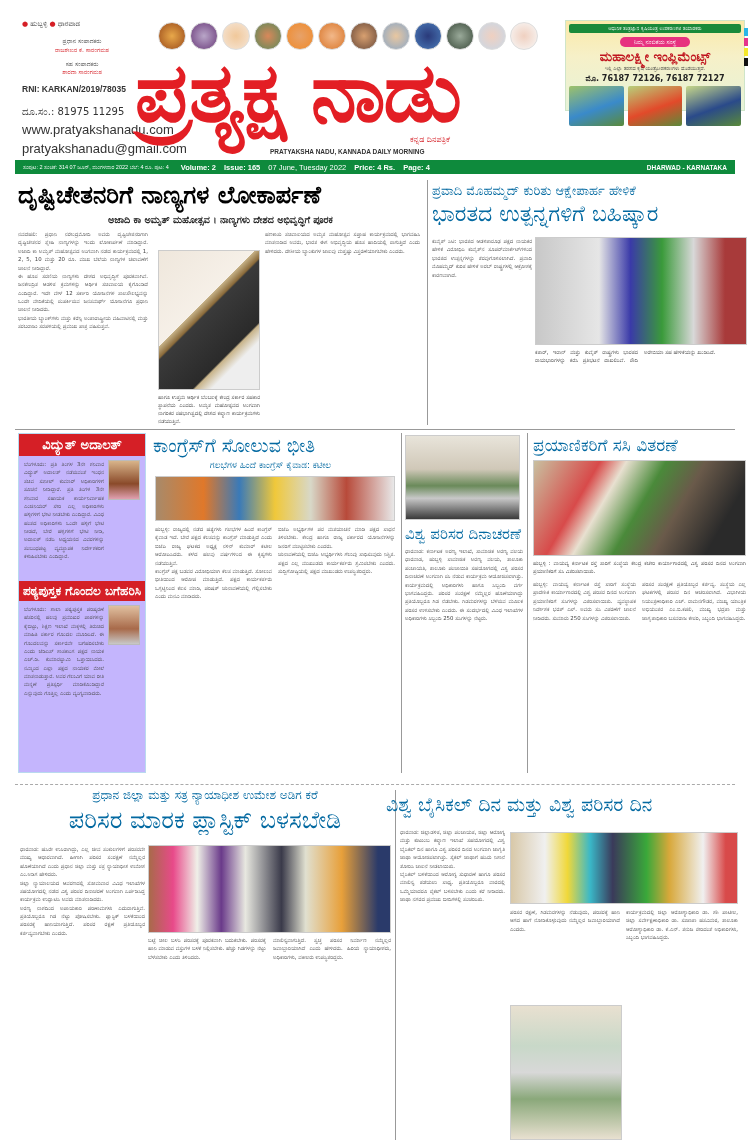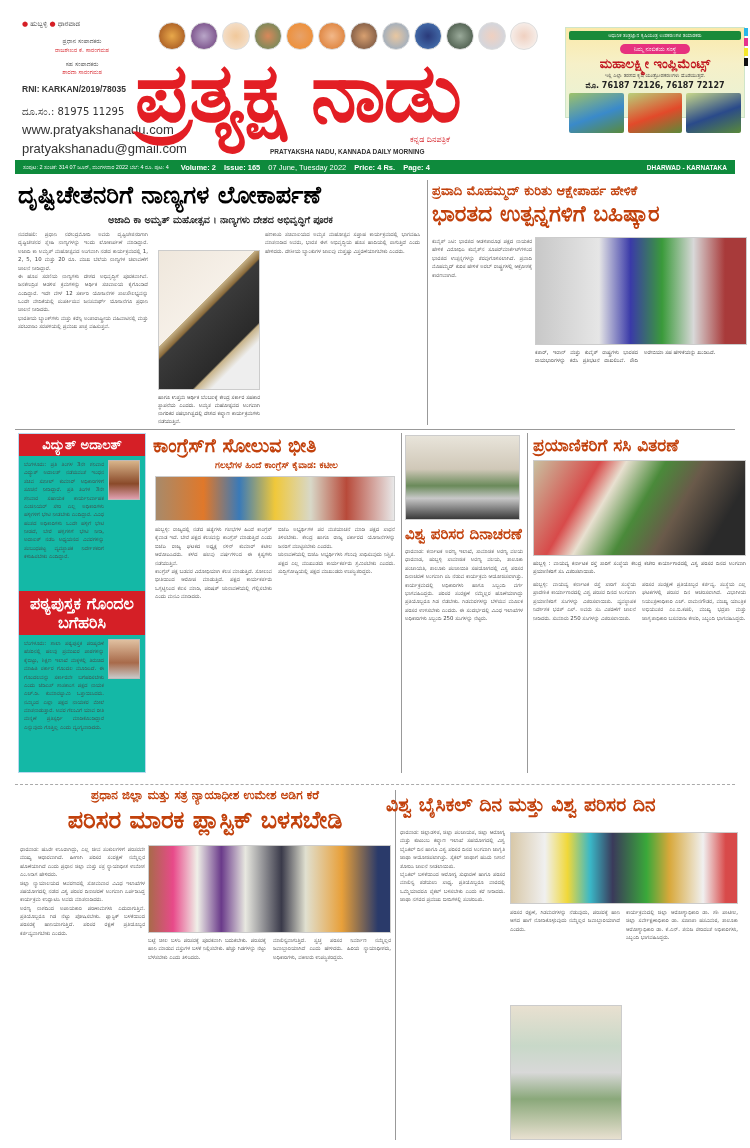--- a/index.html
+++ b/index.html
@@ -19,50 +19,50 @@
   .left-info .phone { font-size: 10px; color: #333; }
   .left-info .web { font-size: 13px; color: #333; font-family: "Liberation Sans", sans-serif; margin-top: 2px; }
 
   .portraits { left: 158px; top: 22px; display: flex; gap: 4px; }
   .portrait { width: 28px; height: 28px; border-radius: 50%; border: 1px solid #ddd; }
 
   .logo { left: 135px; top: 48px; width: 420px; height: 90px; font-family: "DejaVu Sans", sans-serif; font-size: 82px; line-height: 90px; font-weight: bold; color: #e31e24; letter-spacing: -2px; }
   .logo-sub { left: 410px; top: 135px; font-size: 8px; color: #d51f26; }
   .logo-eng { left: 270px; top: 148px; font-size: 6.5px; color: #333; font-weight: bold; font-family: "Liberation Sans", sans-serif; }
 
-  .ad { left: 565px; top: 27px; width: 180px; height: 91px; background: linear-gradient(#fbe9a8, #f6f0c8 40%, #e6f3d8); border: 1px solid #cfe5c9; padding: 3px; }
+  .ad { left: 565px; top: 20px; width: 180px; height: 91px; background: linear-gradient(#fbe9a8, #f6f0c8 40%, #e6f3d8); border: 1px solid #cfe5c9; padding: 3px; }
   .ad-top { background: #1a8a3a; color: #fff; font-size: 5px; text-align: center; padding: 1px; border-radius: 2px; }
   .ad-pill { margin: 4px auto 2px; width: 70px; background: #e7317f; color: #fff; font-size: 6px; text-align: center; border-radius: 6px; padding: 1px; }
   .ad-title { color: #c0141e; font-size: 13px; font-weight: bold; text-align: center; }
   .ad-desc { font-size: 5px; text-align: center; color: #333; }
   .ad-phone { font-size: 8px; color: #222; text-align: center; font-weight: bold; margin: 2px 0; }
   .ad-imgs { display: flex; gap: 4px; margin-top: 2px; }
   .ad-img { flex: 1; height: 40px; border-radius: 2px; }
 
   .cmyk { left: 744px; top: 28px; width: 4px; }
   .cmyk div { height: 8px; margin-bottom: 2px; }
 
   
   .bar { left: 15px; top: 160px; width: 720px; height: 14px; background: #0e8a3c; color: #fff; display: flex; align-items: center; padding: 0 8px; font-family: "Liberation Sans", sans-serif; font-size: 7.5px; white-space: nowrap; }
   .bar .kn { font-size: 5.5px; margin-right: 12px; }
   .bar .en { font-weight: bold; margin-right: 8px; }
   .bar .loc { margin-left: auto; font-size: 6.5px; font-weight: bold; }
 
   
   .h-red { color: #000000; font-weight: bold; }
-  .h-black { color: #c2410c; font-weight: bold; }
+  .h-black { color: #0369a1; font-weight: normal; }
   .body-text { font-size: 5.4px; line-height: 1.55; color: #444; text-align: justify; }
 
   .photo { border: 1px solid #ccc; }
 
   .vline { background: #999; width: 1px; }
   .hline { background: #999; height: 1px; }
   .dashed { border-top: 1px dashed #aaa; height: 0; }
 
-  .boxed-side { background: #14b8a6; border: 1px solid #b9d9ef; }
+  .boxed-side { background: #c4b5fd; border: 1px solid #b9d9ef; }
   .side-head { background: #d51f26; color: #fff; font-weight: bold; text-align: center; font-size: 13px; padding: 3px 0; }
 
   .caption { font-size: 5.4px; color: #333; line-height: 1.5; text-align: justify; }
 </style>
 </head>
 <body>
 
 <div class="abs left-info">
   <div class="tagline">
     <span class="dot">●</span> <span>ಹುಬ್ಬಳ್ಳಿ</span> <span class="dot">●</span> <span>ಧಾರವಾಡ</span>
@@ -150,29 +150,29 @@
 <div class="abs caption" style="left:535px;top:348px;width:212px;height:77px;overflow:hidden;column-count:2;column-gap:6px;">ಕತಾರ್, ಇರಾನ್ ಮತ್ತು ಕುವೈತ್ ರಾಷ್ಟ್ರಗಳು ಭಾರತದ ರಾಯಭಾರಿಗಳನ್ನು ಕರೆಸಿ ಪ್ರತಿಭಟನೆ ದಾಖಲಿಸಿವೆ. ಸೌದಿ ಅರೇಬಿಯಾ ಸಹ ಹೇಳಿಕೆಯನ್ನು ಖಂಡಿಸಿದೆ.</div>
 
 <div class="abs hline" style="left:15px;top:429px;width:720px;"></div>
 
 <div class="abs boxed-side" style="left:18px;top:433px;width:128px;height:340px;">
   <div class="side-head">ವಿದ್ಯುತ್ ಅದಾಲತ್</div>
   <div style="position:relative;padding:4px 5px;">
     <div style="float:right;width:32px;height:40px;margin-left:4px;background:linear-gradient(#d8b48a,#8a4a2a 60%,#e0a0b0);border:1px solid #bbb;"></div>
     <div class="body-text" style="height:105px;overflow:hidden;">ಬೆಂಗಳೂರು: ಪ್ರತಿ ತಿಂಗಳ 3ನೇ ಶನಿವಾರ ವಿದ್ಯುತ್ ಅದಾಲತ್ ನಡೆಸುವಂತೆ ಇಂಧನ ಸಚಿವ ಸುನೀಲ್ ಕುಮಾರ್ ಅಧಿಕಾರಿಗಳಿಗೆ ಸೂಚನೆ ನೀಡಿದ್ದಾರೆ. ಪ್ರತಿ ತಿಂಗಳ 3ನೇ ಶನಿವಾರ ಸಹಾಯಕ ಕಾರ್ಯನಿರ್ವಾಹಕ ಎಂಜಿನಿಯರ್ ಸೇರಿ ಎಲ್ಲ ಅಧಿಕಾರಿಗಳು ಹಳ್ಳಿಗಳಿಗೆ ಭೇಟಿ ನೀಡಬೇಕು ಎಂದಿದ್ದಾರೆ. ವಿವಿಧ ಹಂತದ ಅಧಿಕಾರಿಗಳು ಒಂದೇ ಹಳ್ಳಿಗೆ ಭೇಟಿ ನೀಡದೆ, ಬೇರೆ ಹಳ್ಳಿಗಳಿಗೆ ಭೇಟಿ ನೀಡಿ, ಅದಾಲತ್ ನಡೆಸಿ ಅಧ್ಯಯನದ ವಿವರಗಳನ್ನು ಸಂಬಂಧಪಟ್ಟ ವ್ಯವಸ್ಥಾಪಕ ನಿರ್ದೇಶಕರಿಗೆ ಕಳುಹಿಸಬೇಕು ಎಂದಿದ್ದಾರೆ.</div>
   </div>
-  <div class="side-head" style="margin-top:22px;font-size:16px;">ಪಠ್ಯಪುಸ್ತಕ ಗೊಂದಲ ಬಗೆಹರಿಸಿ</div>
+  <div class="side-head" style="margin-top:12px;font-size:12px;">ಪಠ್ಯಪುಸ್ತಕ ಗೊಂದಲ ಬಗೆಹರಿಸಿ</div>
   <div style="position:relative;padding:4px 5px;">
     <div style="float:right;width:32px;height:40px;margin-left:4px;background:linear-gradient(#e0c0a0,#a86a4a 60%,#c8c8c8);border:1px solid #bbb;"></div>
     <div class="body-text" style="height:128px;overflow:hidden;">ಬೆಂಗಳೂರು: ಶಾಲಾ ಪಠ್ಯಪುಸ್ತಕ ಪರಿಷ್ಕರಣೆ ಹೆಸರಿನಲ್ಲಿ ಹಲವು ಪ್ರಮುಖರ ಪಾಠಗಳನ್ನು ಕೈಬಿಟ್ಟು, ಶಿಕ್ಷಣ ಇಲಾಖೆ ಮಕ್ಕಳಲ್ಲಿ ತಿರುಚಿದ ಮಾಹಿತಿ ಸರ್ಕಾರ ಗೊಂದಲ ಮೂಡಿಸಿದೆ. ಈ ಗೊಂದಲವನ್ನು ಸರ್ಕಾರವೇ ಬಗೆಹರಿಸಬೇಕು ಎಂದು ಜೆಡಿಎಸ್ ಶಾಸಕಾಂಗ ಪಕ್ಷದ ನಾಯಕ ಎಚ್.ಡಿ. ಕುಮಾರಸ್ವಾಮಿ ಒತ್ತಾಯಿಸಿದರು. ನಮ್ಮಿಂದ ಎಲ್ಲಾ ಪಕ್ಷದ ನಾಯಕರ ಮೇಲೆ ಮಾತನಾಡುತ್ತಾರೆ. ಅವರ ಗೆಲುವಿಗೆ ಯಾವ ರೀತಿ ಮನ್ನಣೆ ಪ್ರತಿಸ್ಪರ್ಧಿ ಮಾಡಿಕೊಂಡಿದ್ದಾರೆ ಎನ್ನುವುದು ಗೊತ್ತಿಲ್ಲ ಎಂದು ವ್ಯಂಗ್ಯವಾಡಿದರು.</div>
   </div>
 </div>
 
 <div class="abs h-black" style="left:153px;top:432px;width:243px;font-size:19px;line-height:26px;white-space:nowrap;">ಕಾಂಗ್ರೆಸ್‌ಗೆ ಸೋಲುವ ಭೀತಿ</div>
-<div class="abs h-black" style="left:155px;top:460px;width:243px;font-size:9px;text-align:center;white-space:nowrap;">ಗಲಭೆಗಳ ಹಿಂದೆ ಕಾಂಗ್ರೆಸ್ ಕೈವಾಡ: ಕಟೀಲ</div>
+<div class="abs h-black" style="left:149px;top:460px;width:243px;font-size:9px;text-align:center;white-space:nowrap;">ಗಲಭೆಗಳ ಹಿಂದೆ ಕಾಂಗ್ರೆಸ್ ಕೈವಾಡ: ಕಟೀಲ</div>
 <div class="abs photo" style="left:155px;top:476px;width:240px;height:45px;background:linear-gradient(90deg,#a88a6a,#e0782a 20%,#3a7ab8 35%,#f0c83a 50%,#d8d8c8 65%,#b84a3a 80%,#e8e8e8);"></div>
 <div class="abs body-text" style="left:155px;top:525px;width:117px;height:250px;overflow:hidden;">
   <p>ಹುಬ್ಬಳ್ಳಿ: ರಾಜ್ಯದಲ್ಲಿ ನಡೆದ ಹತ್ಯೆಗಳು ಗಲಭೆಗಳ ಹಿಂದೆ ಕಾಂಗ್ರೆಸ್ ಕೈವಾಡ ಇದೆ. ಬೇರೆ ಪಕ್ಷದ ಕೆಲಸವನ್ನು ಕಾಂಗ್ರೆಸ್ ಮಾಡುತ್ತಿದೆ ಎಂದು ಬಿಜೆಪಿ ರಾಜ್ಯ ಘಟಕದ ಅಧ್ಯಕ್ಷ ನಳಿನ್ ಕುಮಾರ್ ಕಟೀಲ ಆರೋಪಿಸಿದರು. ಕಳೆದ ಹಲವು ವರ್ಷಗಳಿಂದ ಈ ಕೃತ್ಯಗಳು ನಡೆಯುತ್ತಿವೆ.</p>
   <p>ಕಾಂಗ್ರೆಸ್ ಪಕ್ಷ ಬಡವರ ವಿರೋಧಿಯಾಗಿ ಕೆಲಸ ಮಾಡುತ್ತಿದೆ. ಸೋಲುವ ಭೀತಿಯಿಂದ ಆರೋಪ ಮಾಡುತ್ತಿದೆ. ಪಕ್ಷದ ಕಾರ್ಯಕರ್ತರು ಒಗ್ಗಟ್ಟಿನಿಂದ ಕೆಲಸ ಮಾಡಿ, ಪರಿಷತ್ ಚುನಾವಣೆಯಲ್ಲಿ ಗೆಲ್ಲಿಸಬೇಕು ಎಂದು ಮನವಿ ಮಾಡಿದರು.</p>
 </div>
 <div class="abs body-text" style="left:278px;top:525px;width:117px;height:250px;overflow:hidden;">
   <p>ಬಿಜೆಪಿ ಅಭ್ಯರ್ಥಿಗಳ ಪರ ಮತಯಾಚನೆ ಮಾಡಿ ಪಕ್ಷದ ಸಾಧನೆ ತಿಳಿಸಬೇಕು. ಕೇಂದ್ರ ಹಾಗೂ ರಾಜ್ಯ ಸರ್ಕಾರದ ಯೋಜನೆಗಳನ್ನು ಜನರಿಗೆ ಮುಟ್ಟಿಸಬೇಕು ಎಂದರು.</p>
   <p>ಚುನಾವಣೆಯಲ್ಲಿ ಬಿಜೆಪಿ ಅಭ್ಯರ್ಥಿಗಳು ಗೆಲುವು ಸಾಧಿಸುವುದು ನಿಶ್ಚಿತ. ಪಕ್ಷದ ಎಲ್ಲ ಮುಖಂಡರು ಕಾರ್ಯಕರ್ತರು ಶ್ರಮಿಸಬೇಕು ಎಂದರು. ಸುದ್ದಿಗೋಷ್ಠಿಯಲ್ಲಿ ಪಕ್ಷದ ಮುಖಂಡರು ಉಪಸ್ಥಿತರಿದ್ದರು.</p>
 </div>
 

